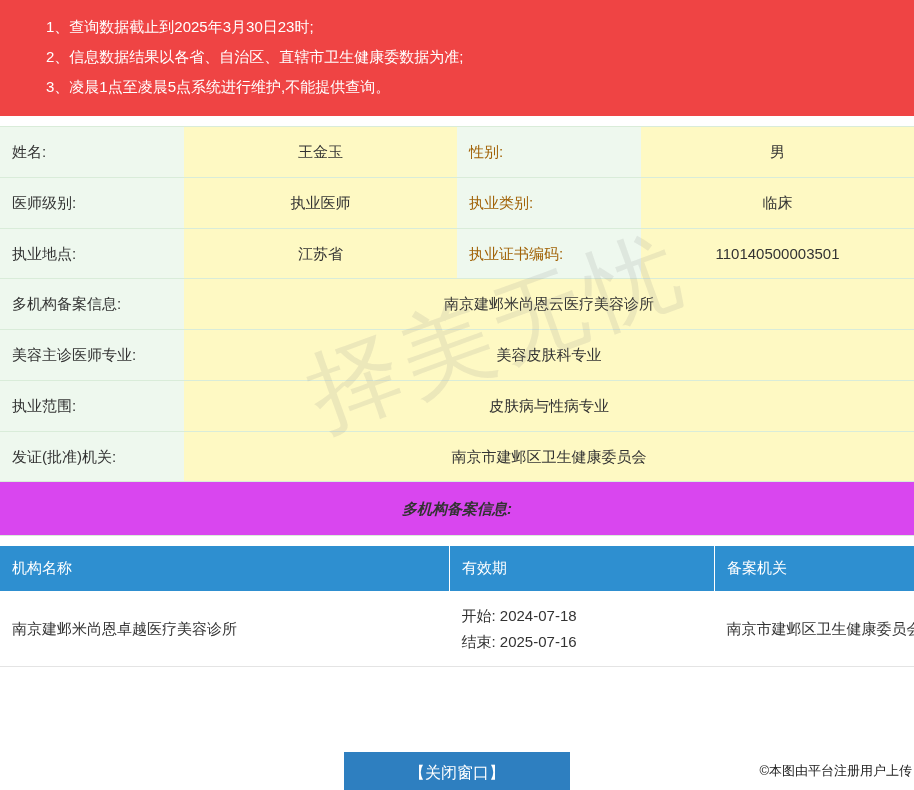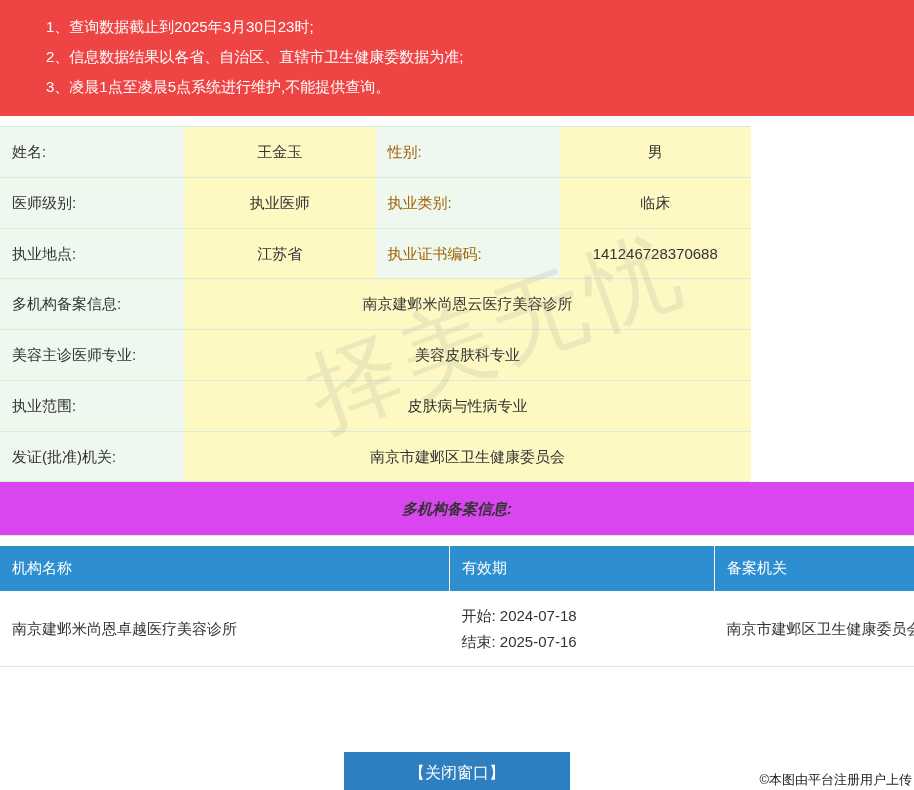--- a/index.html
+++ b/index.html
@@ -25,21 +25,21 @@
     line-height: 2.0;
   }
   .notice-line {
     padding-left: 46px;
     font-size: 15px;
     white-space: nowrap;
   }
 
   
   .info-table {
-    width: 751px;
+    width: 914px;
     border-collapse: collapse;
     table-layout: fixed;
     margin-top: 10px;
   }
   .info-table td {
     border-bottom: 1px solid #d9ecd9;
     padding: 14px 12px 14px 12px;
     vertical-align: top;
     font-size: 15px;
     color: #333;
@@ -133,21 +133,21 @@
     color: rgba(140,140,140,0.16);
     font-family: "DejaVu Serif", serif;
     transform: rotate(-20deg);
     letter-spacing: 6px;
     pointer-events: none;
     white-space: nowrap;
   }
   .corner-mark {
     position: absolute;
     right: 2px;
-    bottom: 1px;
+    bottom: 10px;
     font-size: 13px;
     color: #222;
     white-space: nowrap;
   }
 </style>
 </head>
 <body>
 
 <div class="notice">
   <div class="notice-line">
@@ -172,21 +172,21 @@
   <tr>
     <td class="label">医师级别:</td>
     <td class="value">执业医师</td>
     <td class="label2">执业类别:</td>
     <td class="value">临床</td>
   </tr>
   <tr>
     <td class="label">执业地点:</td>
     <td class="value">江苏省</td>
     <td class="label2">执业证书编码:</td>
-    <td class="value">141246728370688</td>
+    <td class="value">110140500003501</td>
   </tr>
   <tr>
     <td class="label">多机构备案信息:</td>
     <td class="value" colspan="3">南京建邺米尚恩云医疗美容诊所</td>
   </tr>
   <tr>
     <td class="label">美容主诊医师专业:</td>
     <td class="value" colspan="3">美容皮肤科专业</td>
   </tr>
   <tr>

